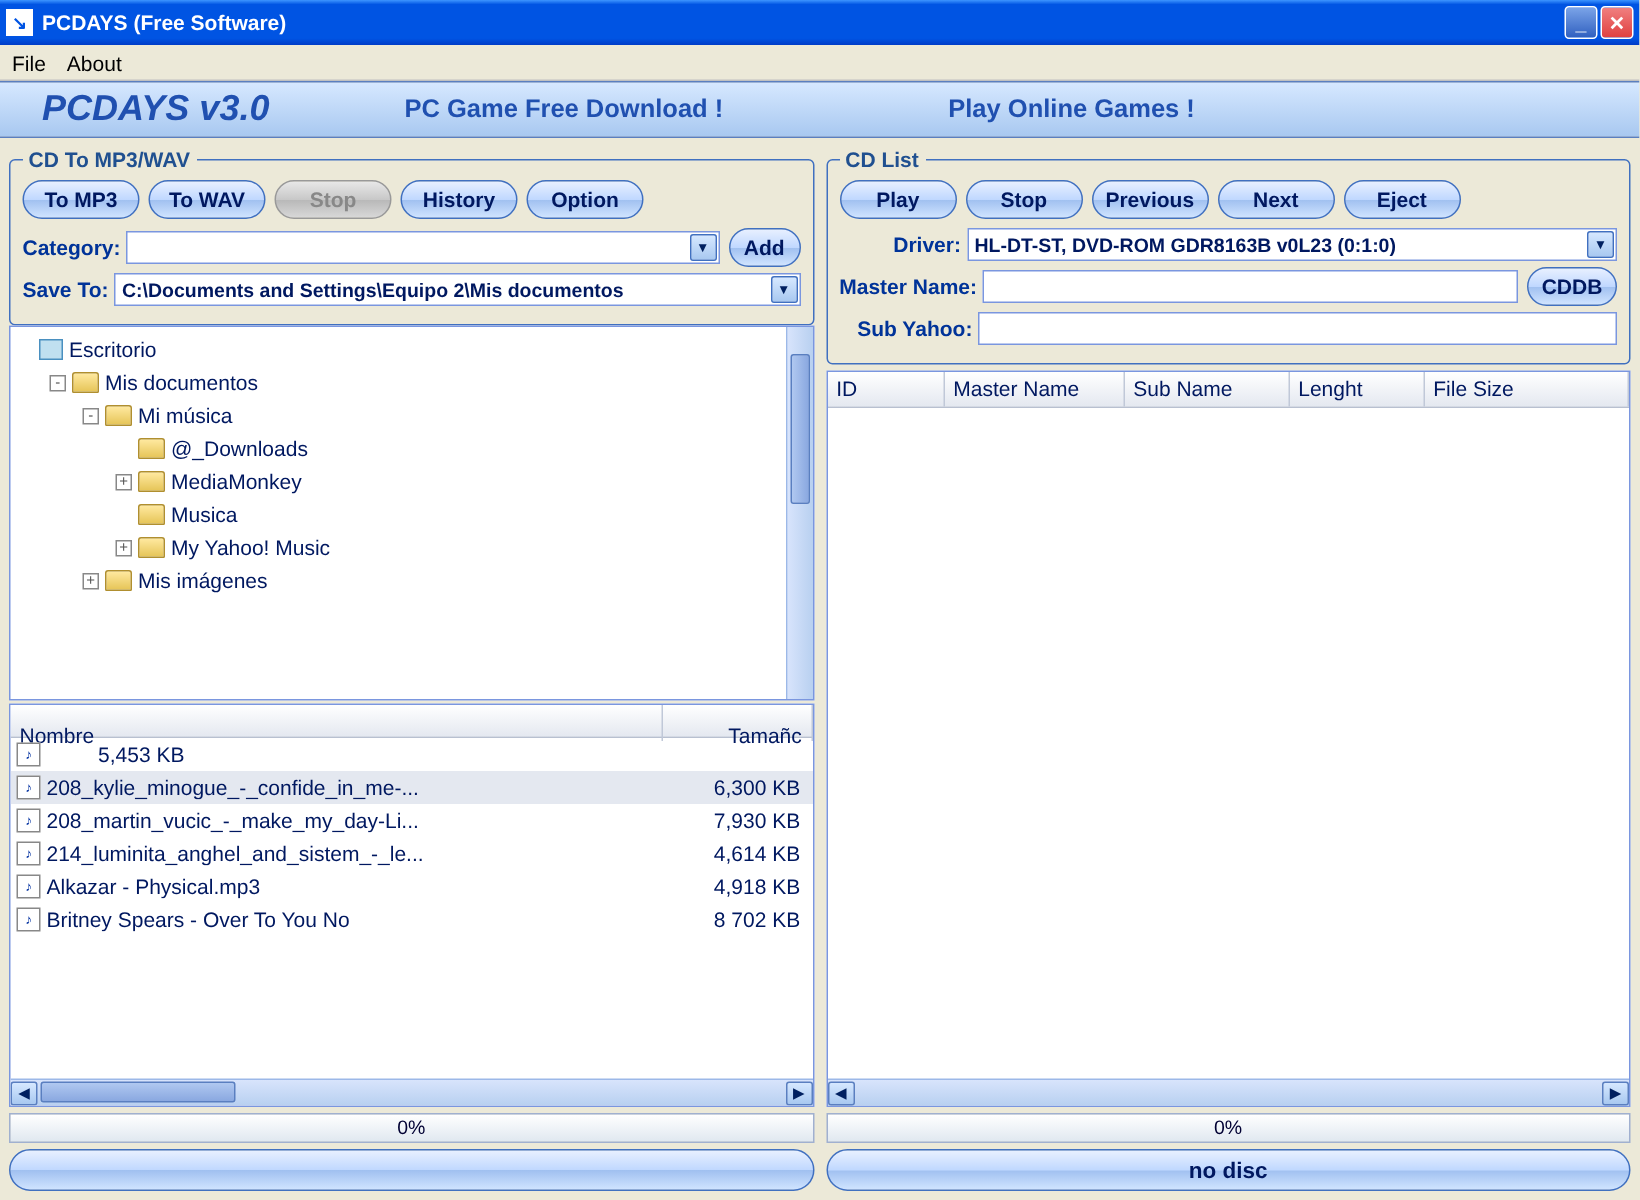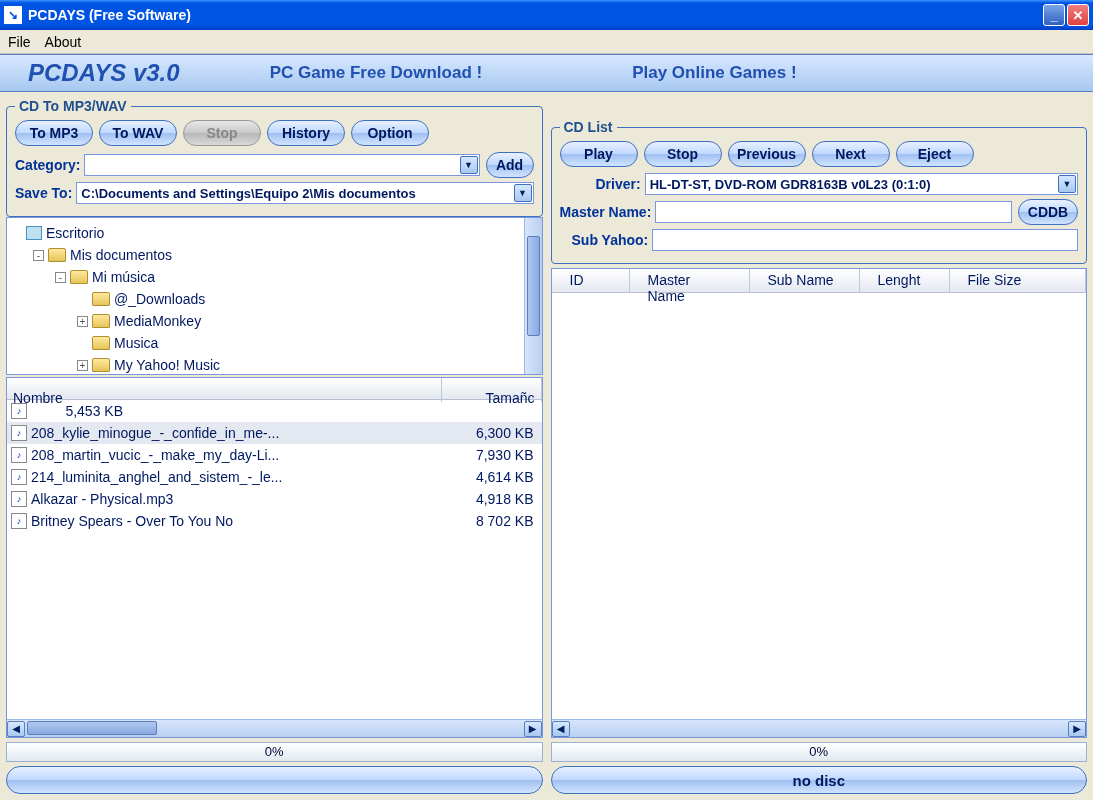--- a/index.html
+++ b/index.html
@@ -63,21 +63,21 @@
   flex: 1; height: 22px; background: #fff; border: 1px solid #7a96df; font-size: 13px;
   padding: 0 4px; color: #001860; display: flex; align-items: center; position: relative;
 }
 .combo-arrow {
   position: absolute; right: 1px; top: 1px; width: 18px; height: 18px;
   background: linear-gradient(to bottom, #d6e8ff, #a8c8f0); border: 1px solid #4070c0; border-radius: 2px;
   display: flex; align-items: center; justify-content: center; font-size: 9px; color: #002060;
 }
 
 .tree {
-  height: 158px; background: #fff; border: 1px solid #7a96df; overflow: hidden;
+  height: 250px; background: #fff; border: 1px solid #7a96df; overflow: hidden;
   position: relative; padding: 4px 0; font-size: 14px;
 }
 .tree-sb { position: absolute; right: 0; top: 0; width: 18px; height: 100%;
   background: linear-gradient(to right, #d8e4fc, #b8d0f0); border-left: 1px solid #9cb8e8; }
 .tree-sb-thumb { position: absolute; top: 18px; left: 2px; width: 13px; height: 100px;
   background: linear-gradient(to right, #b0c8f0, #8aa8e0); border: 1px solid #5a7fc0; border-radius: 2px; }
 .tree-row { display: flex; align-items: center; height: 22px; padding-left: 4px; color: #001860; }
 .tree-row .tw { display:inline-block; }
 .expander { width: 11px; height: 11px; border: 1px solid #888; font-size: 10px; line-height: 9px;
   text-align: center; margin-right: 4px; background: #fff; color:#555; }
@@ -113,21 +113,21 @@
 .status-bar {
   height: 28px; background: linear-gradient(to bottom, #e8f0ff 0%, #c0d8ff 50%, #a0c0f0 51%, #d0e4ff 100%);
   border: 1px solid #4070c0; border-radius: 14px; margin-top: 4px;
   display:flex; align-items:center; justify-content:center; font-size:15px; font-weight:bold; color:#001860;
 }
 
 .cd-table { flex: 1; background: #fff; border: 1px solid #7a96df; margin-top: 4px;
   display:flex; flex-direction:column; position: relative; }
 .cdt-head { display: flex; background: linear-gradient(to bottom, #fff, #e4e8f0);
   border-bottom: 1px solid #b8c0d0; height: 24px; font-size: 14px; }
-.cdt-head div { padding: 3px 18px; border-right: 1px solid #c0c8d8; color: #001860; }
+.cdt-head div { padding: 3px 6px; border-right: 1px solid #c0c8d8; color: #001860; }
 .cdt-body { flex: 1; }
 </style>
 </head>
 <body>
 
 <div class="titlebar">
   <div class="titlebar-icon">↘</div>
   <div class="titlebar-text">PCDAYS (Free Software)</div>
   <div class="titlebar-btns">
     <div class="titlebar-btn min-btn">_</div>
@@ -273,21 +273,21 @@
         </div>
         <div class="hscroll-btn">▶</div>
       </div>
     </div>
 
     <div class="progress">0%</div>
     <div class="status-bar"></div>
   </div>
 
   <div class="panel">
-    <fieldset style="flex:0;margin-top:21px;">
+    <fieldset style="flex:0;">
       <legend>CD List</legend>
       <div class="btn-row">
         <div class="pill-btn">Play</div>
         <div class="pill-btn">Stop</div>
         <div class="pill-btn">Previous</div>
         <div class="pill-btn">Next</div>
         <div class="pill-btn">Eject</div>
       </div>
       <div class="form-row">
         <div style="width:36px"></div>

